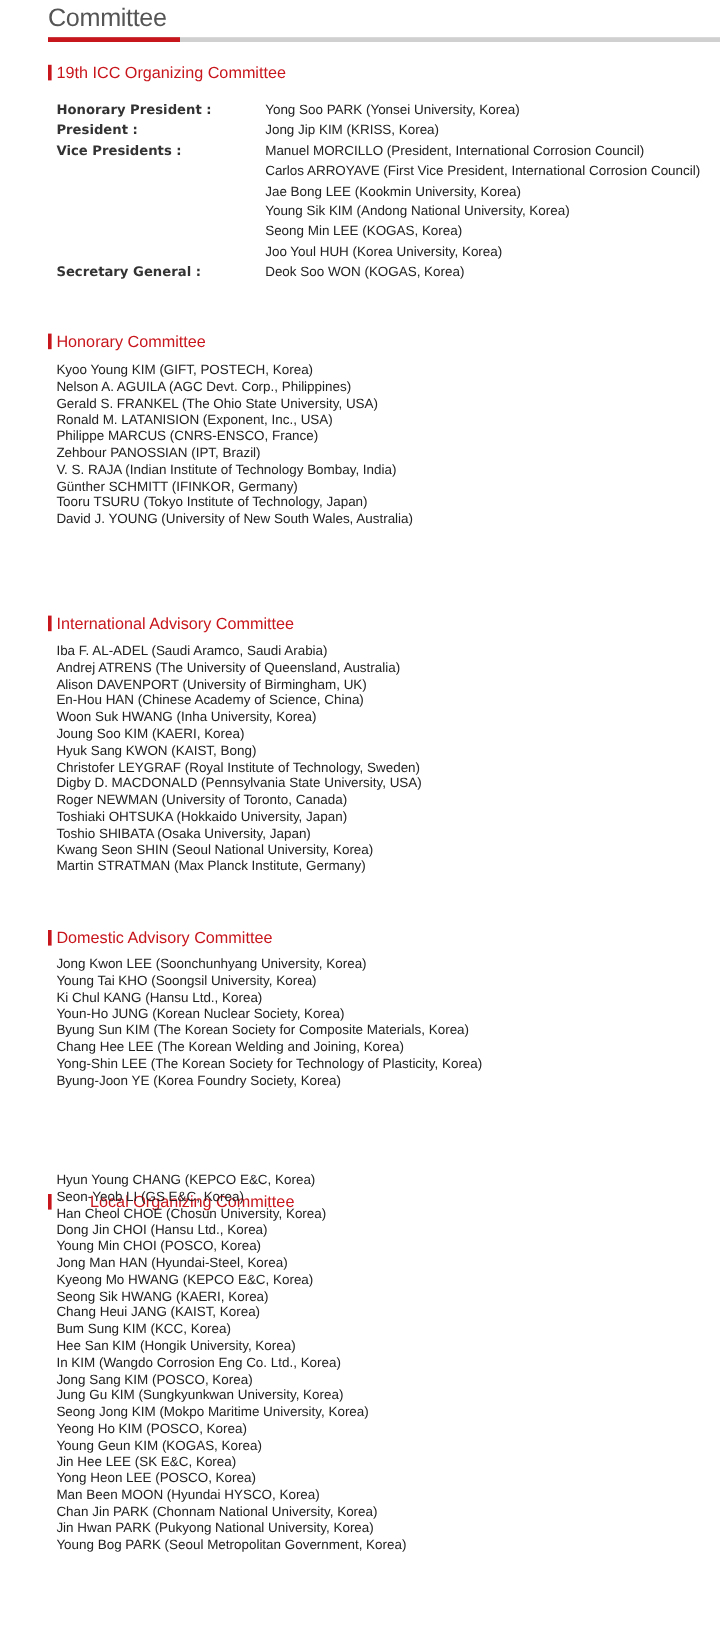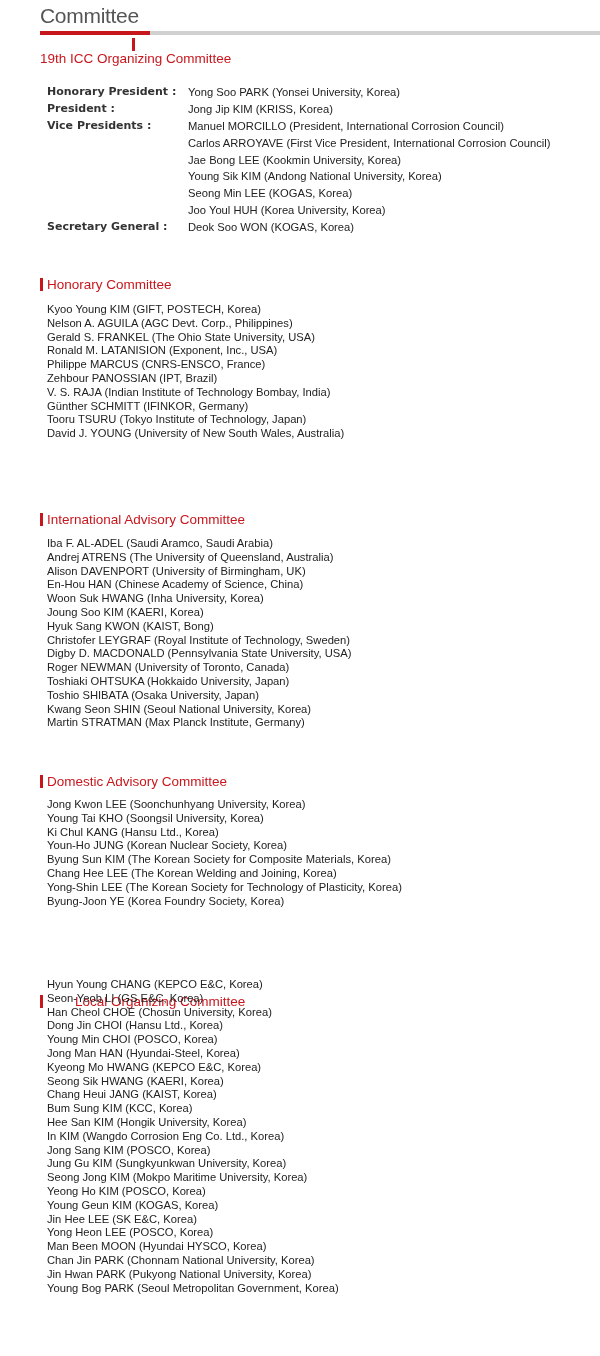--- a/index.html
+++ b/index.html
@@ -8,34 +8,34 @@
   .page-title { position: absolute; left: 40px; top: 4px; font-size: 21px; color: #555555;
                 font-family: "Liberation Sans", sans-serif; letter-spacing: -0.3px; }
   .title-bar { position: absolute; left: 40px; top: 31px; width: 560px; height: 4px; background: #d0d0d0; }
   .title-bar .accent { position: absolute; left: 0; top: 0; width: 110px; height: 4px; background: #c8161d; }
   .section-head { position: absolute; left: 40px; font-size: 13.5px; color: #c8161d; font-weight: normal;
                   display: flex; align-items: center; }
   .section-head .mark { display: inline-block; width: 3px; height: 13px; background: #c8161d; margin-right: 4px; }
   .list { position: absolute; left: 47px; margin: 0; padding: 0; list-style: none; font-size: 11.2px; color: #222; }
   .list li { height: 13.8px; line-height: 13.8px; white-space: nowrap; }
   .officers { position: absolute; left: 47px; top: 84px; font-size: 11.2px; }
-  .officer-row { display: flex; height: 16.9px; line-height: 16.9px; }
+  .officer-row { display: flex; height: 16.9px; line-height: 16.9px; gap: 33px; }
   .officer-role { width: 141px; font-weight: bold; color: #333; font-family: "DejaVu Sans", sans-serif; font-size: 11px; }
   .officer-names { display: flex; flex-direction: column; color: #222; }
   .officer-names span { height: 16.9px; line-height: 16.9px; white-space: nowrap; }
 </style>
 </head>
 <body>
 
 <div class="page-title">Committee</div>
 <div class="title-bar">
   <div class="accent"></div>
 </div>
 
-<div class="section-head" style="top:38px;flex-direction:column;">
+<div class="section-head" style="top:53px;">
   <span class="mark"></span>
   <span>19th ICC Organizing Committee</span>
 </div>
 <div class="officers">
   <div class="officer-row">
     <span class="officer-role">Honorary President :</span>
     <div class="officer-names">
       <span>Yong Soo PARK (Yonsei University, Korea)</span>
     </div>
   </div>

